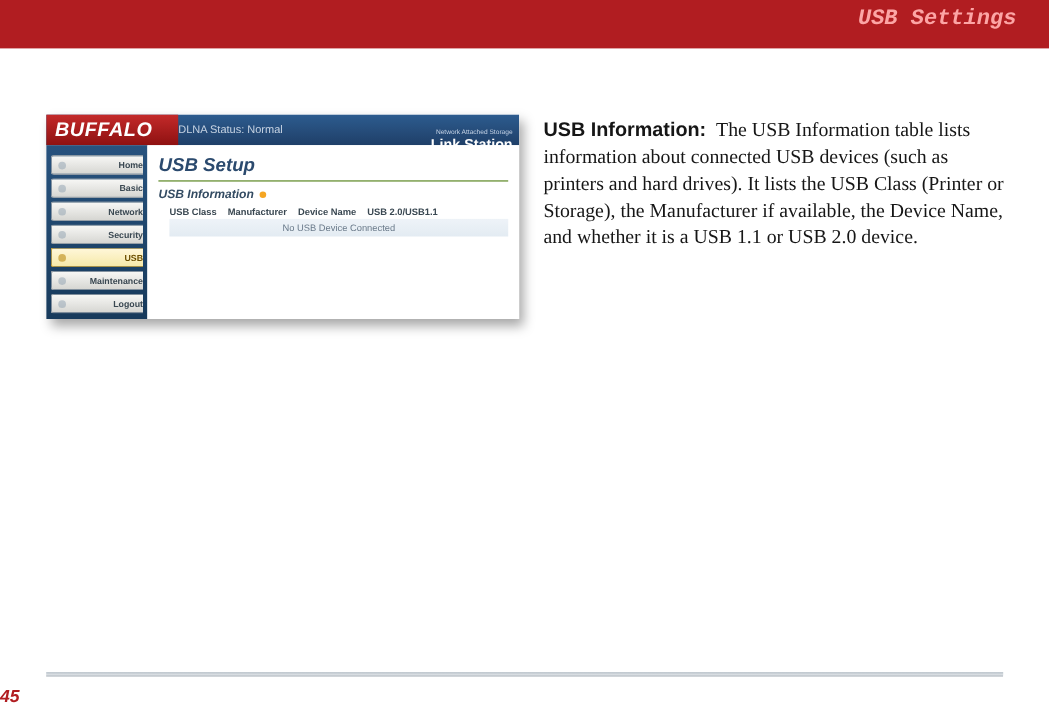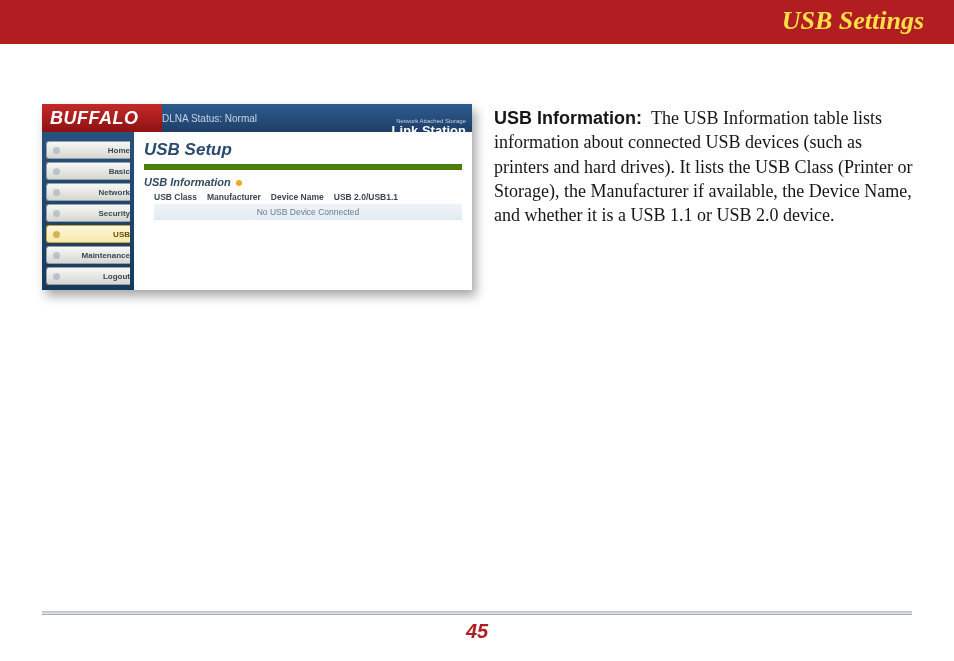--- a/index.html
+++ b/index.html
@@ -15,25 +15,25 @@
   .header-bar {
     width: 100%;
     height: 44px;
     background: #b11d21;
     position: relative;
   }
   .header-title {
     position: absolute;
     right: 30px;
     top: 6px;
-    color: #fde047;
-    font-style: italic;
-    font-weight: bold;
-    font-size: 26px;
-    font-family: Liberation Serif, serif;
+    color: #fca5a5;
+    font-style: italic;
+    font-weight: bold;
+    font-size: 20px;
+    font-family: Liberation Mono, monospace;
   }
   .content-row {
     display: flex;
     align-items: flex-start;
     margin-top: 60px;
     padding: 0 30px 0 42px;
     gap: 22px;
   }
   
   .shot {
@@ -148,21 +148,21 @@
     padding: 6px 10px;
     box-sizing: border-box;
     overflow: hidden;
   }
   .shot-main h2 {
     font-size: 17px;
     font-weight: bold;
     font-style: italic;
     color: #2b4a6e;
     margin: 2px 0 6px 0;
-    border-bottom: 6px solid #4d7c0f;
+    border-bottom: 1px solid #4d7c0f;
     padding-bottom: 4px;
   }
   .shot-main h3 {
     font-size: 11px;
     color: #334b62;
     font-weight: bold;
     font-style: italic;
     margin: 6px 0 4px 0;
   }
   .shot-main h3 .dot-orange {
@@ -218,25 +218,24 @@
     bottom: 46px;
     height: 4px;
     background: linear-gradient(#b7c0c8, #f2f4f6);
     box-shadow: 0 -1px 0 #a7afb7 inset;
   }
   .page-number {
     position: absolute;
     left: 0;
     right: 0;
     bottom: 18px;
-    text-align: center;
     color: #b11d21;
     font-style: italic;
     font-weight: bold;
-    font-size: 20px;
+    font-size: 16px;
     font-family: Arial, Helvetica, sans-serif;
   }
 </style>
 </head>
 <body>
 
 <div class="header-bar">
   <div class="header-title">USB Settings</div>
 </div>
 

